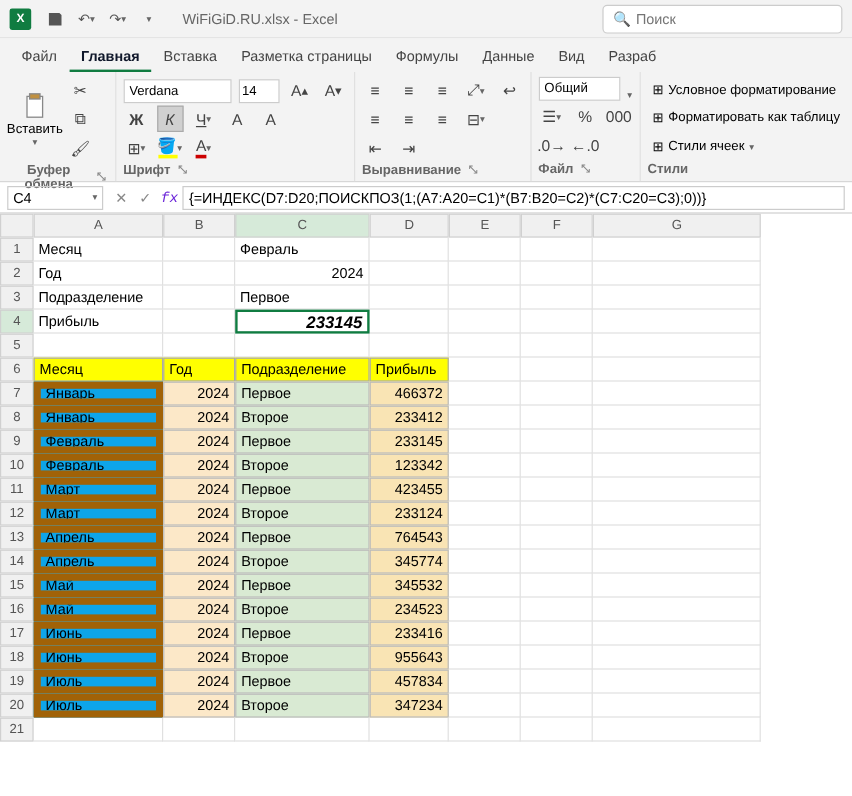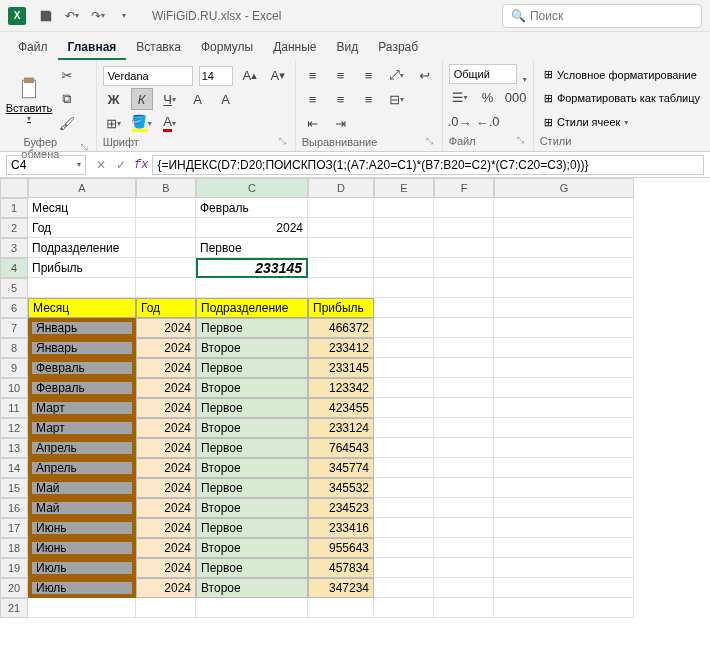--- a/index.html
+++ b/index.html
@@ -16,22 +16,22 @@
 
 
 .tabs { background: #f3f3f3; display: flex; padding: 0 8px; height: 28px; align-items: flex-end; }
 .tab { padding: 4px 10px; font-size: 12px; color: #444; cursor: pointer; border-bottom: 2px solid transparent; }
 .tab.active { border-bottom: 2px solid #107c41; font-weight: 600; color: #0f172a; }
 
 
 .ribbon { background: #f3f3f3; display: flex; border-bottom: 1px solid #d0d0d0; height: 92px; }
 .ribbon-group { padding: 4px 6px; border-right: 1px solid #e0e0e0; display: flex; flex-direction: column; }
 .ribbon-group-body { flex: 1; display: flex; gap: 4px; }
-.ribbon-group-label { font-size: 11px; color: #666; text-align: center; padding-top: 2px; display: flex; justify-content: space-between; align-items: center; gap: 4px; }
-.ribbon-btn-big { width: 46px; display: flex; flex-direction: column; align-items: center; justify-content: center; font-size: 11px; cursor: pointer; padding: 2px; text-decoration: underline; }
+.ribbon-group-label { font-size: 11px; color: #666; text-align: center; padding-top: 2px; display: flex; justify-content: flex-start; align-items: center; gap: 4px; font-weight: bold; }
+.ribbon-btn-big { width: 46px; display: flex; flex-direction: column; align-items: center; justify-content: center; font-size: 11px; cursor: pointer; padding: 2px; }
 .ribbon-btn-big svg, .ribbon-btn-big .ico { width: 26px; height: 26px; }
 .ribbon-col { display: flex; flex-direction: column; gap: 2px; justify-content: space-around; }
 .ribbon-row { display: flex; gap: 6px; align-items: flex-end; }
 .rbtn { width: 22px; height: 22px; display: flex; align-items: center; justify-content: center; cursor: pointer; font-size: 13px; color: #444; }
 .rbtn.active { background: #d0d0d0; border: 1px solid #aaa; }
 .fontname { width: 90px; height: 20px; font-size: 11px; border: 1px solid #ccc; padding: 0 4px; background: #fff; }
 .fontsize { width: 34px; height: 20px; font-size: 11px; border: 1px solid #ccc; padding: 0 2px; background: #fff; }
 .numfmt { width: 68px; height: 20px; font-size: 11px; border: 1px solid #ccc; padding: 0 4px; background: #fff; }
 .style-row { display: flex; align-items: center; gap: 4px; font-size: 11px; padding: 2px 4px; cursor: pointer; white-space: nowrap; }
 .chev { font-size: 8px; color: #666; }
@@ -47,21 +47,21 @@
 
 
 .grid { display: grid; grid-template-columns: 28px 108px 60px 112px 66px 60px 60px 140px; font-size: 12px; }
 .colhdr, .rowhdr, .corner { background: #f0f0f0; border: 1px solid #d0d0d0; display: flex; align-items: center; justify-content: center; height: 20px; color: #555; font-size: 11px; }
 .colhdr.sel, .rowhdr.sel { background: #d6ead9; }
 .cell { border-right: 1px solid #e0e0e0; border-bottom: 1px solid #e0e0e0; height: 20px; padding: 0 4px; display: flex; align-items: center; overflow: hidden; white-space: nowrap; }
 .cell.r { justify-content: flex-end; }
 .cell.active { border: 2px solid #107c41 !important; position: relative; }
 .cell.result { font-family: Verdana, sans-serif; font-style: italic; font-weight: bold; font-size: 14px; justify-content: flex-end; }
 .hdrcell { background: #ffff00; border: 1px solid #aaa; font-weight: 400; }
-.mcol { background: #a3a3a3; border: 4px solid #a16207; }
+.mcol { background: #0ea5e9; border: 6px solid #a16207; }
 .ycol { background: #fce8c8; border: 1px solid #bbb; justify-content: flex-end; }
 .pcol { background: #d9ead3; border: 1px solid #bbb; }
 .vcol { background: #f9e4b4; border: 1px solid #bbb; justify-content: flex-end; }
 </style>
 </head>
 <body>
 
 <div class="titlebar">
   <div class="excel-icon">X</div>
   <div class="qat">
@@ -80,20 +80,21 @@
   <div class="searchbox">
     <span>🔍</span>
     <input placeholder="Поиск" style="">
   </div>
 </div>
 
 <div class="tabs" id="tabs">
     <div class="tab">Файл</div>
     <div class="tab active">Главная</div>
     <div class="tab">Вставка</div>
+    <div class="tab">Разметка страницы</div>
     <div class="tab">Формулы</div>
     <div class="tab">Данные</div>
     <div class="tab">Вид</div>
     <div class="tab">Разраб</div>
   </div>
 
 <div class="ribbon">
   <div class="ribbon-group">
     <div class="ribbon-group-body">
       <div class="ribbon-btn-big">

